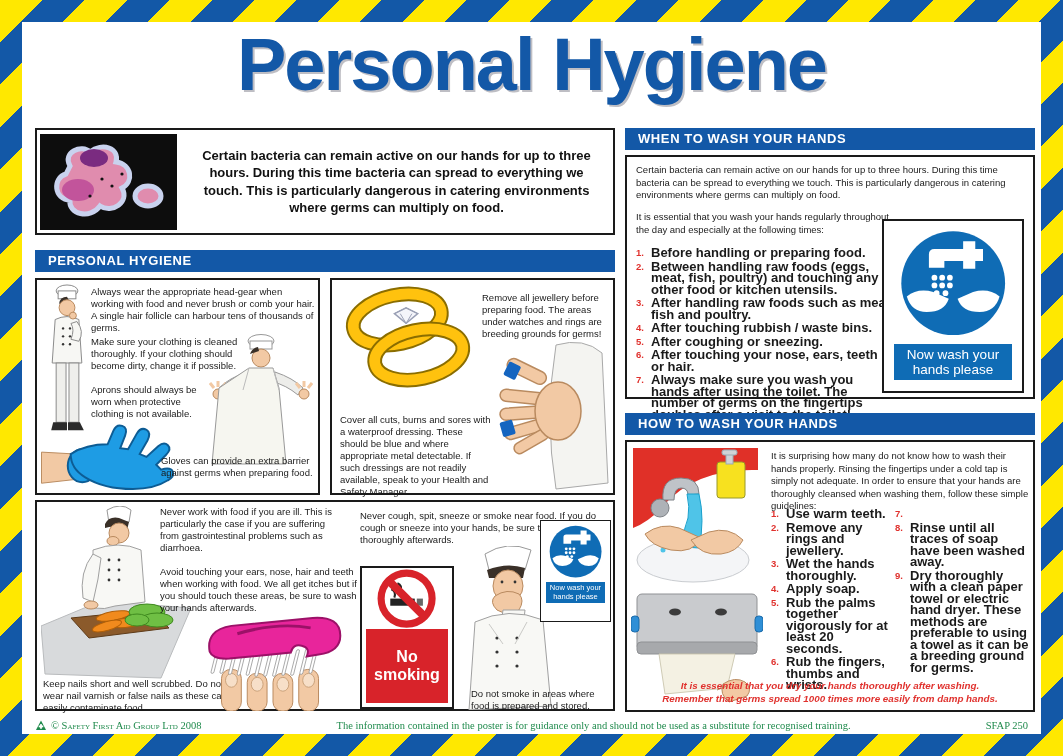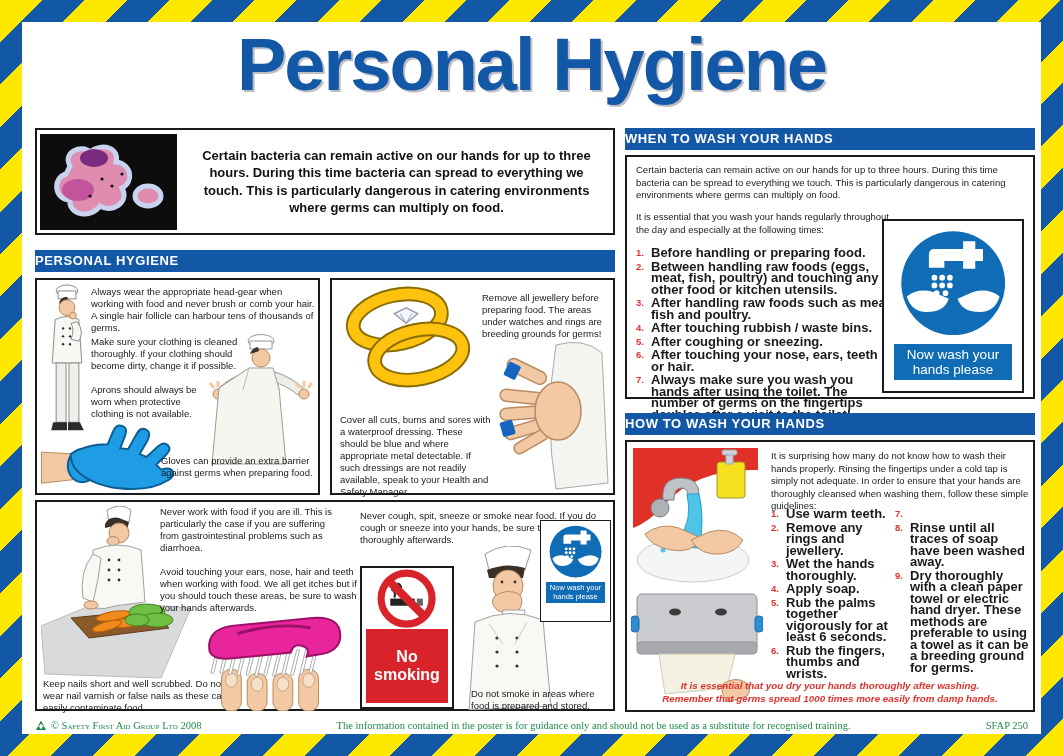--- a/index.html
+++ b/index.html
@@ -8,21 +8,21 @@
     background: repeating-linear-gradient(135deg, #FFE800 0 30px, #1358A7 30px 60px);
     font-family:"Liberation Sans", sans-serif; overflow:hidden;
   }
   .canvas { position:absolute; left:22px; top:22px; width:1019px; height:712px; background:#fff; }
   .title {
     position:absolute; left:0; right:0; top:0; margin:0; text-align:center;
     font-size:74px; font-weight:bold; letter-spacing:-2px; color:#1358A7;
     text-shadow:2px 2px 0 rgba(110,110,125,.45);
   }
   .bar { position:absolute; background:#1358A7; color:#fff; font-weight:bold;
-    font-size:13px; letter-spacing:.6px; line-height:22px; height:22px; padding-left:0; box-sizing:border-box; }
+    font-size:13px; letter-spacing:.6px; line-height:22px; height:22px; padding-left:13px; box-sizing:border-box; }
   .box { position:absolute; border:2px solid #1a1a1a; background:#fff; box-sizing:border-box; }
   .t { position:absolute; font-size:9.5px; line-height:12px; color:#1a1a1a; margin:0; }
   .numlist { position:absolute; }
   .li { display:flex; margin-bottom:2px; }
   .num { flex:none; width:15px; color:#E0312D; font-weight:bold; font-size:9.5px; line-height:11.5px; }
   .txt { font-weight:bold; font-size:13px; line-height:11.5px; color:#1a1a1a; }
   .illus { position:absolute; }
   .illus svg { width:100%; height:100%; display:block; }
 
   .intro-box { display:flex; align-items:center; }
@@ -393,21 +393,21 @@
         <div class="li">
             <span class="num">3.</span>
             <span class="txt">Wet the hands thoroughly.</span>
           </div>
         <div class="li">
             <span class="num">4.</span>
             <span class="txt">Apply soap.</span>
           </div>
         <div class="li">
             <span class="num">5.</span>
-            <span class="txt">Rub the palms together vigorously for at least 6 seconds.</span>
+            <span class="txt">Rub the palms together vigorously for at least 20 seconds.</span>
           </div>
         <div class="li">
             <span class="num">6.</span>
             <span class="txt">Rub the fingers, thumbs and wrists.</span>
           </div>
       </div>
       <div class="numlist" style="left:268px; top:66px; width:136px;">
         <div class="li">
             <span class="num">7.</span>
           </div>

